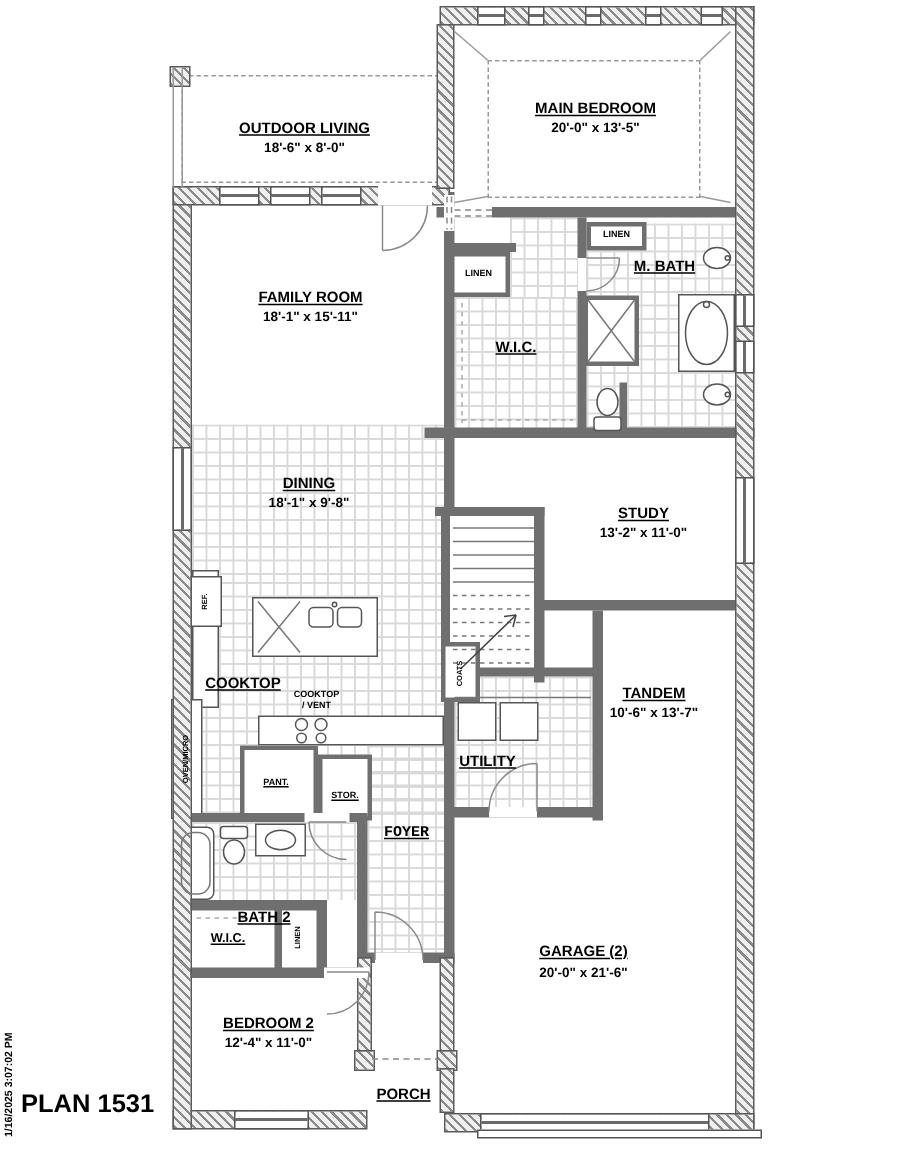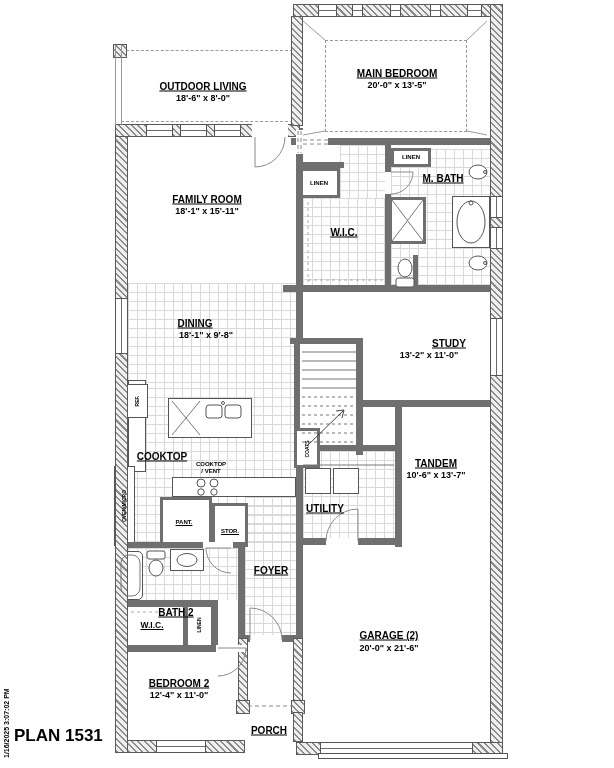--- a/index.html
+++ b/index.html
@@ -239,41 +239,41 @@
 
   <div class="lbl u" style="left:207px;top:199px;">FAMILY ROOM</div>
   <div class="dims" style="left:207px;top:211px;">18'-1" x 15'-11"</div>
 
   <div class="lbl u" style="left:443px;top:178px;">M. BATH</div>
   <div class="lbl u" style="left:344px;top:232px;">W.I.C.</div>
 
   <div class="lbl sm" style="left:319px;top:183px;">LINEN</div>
   <div class="lbl sm" style="left:411px;top:157px;">LINEN</div>
 
-  <div class="lbl u" style="left:195px;top:323px;">DINING</div>
+  <div class="lbl u" style="left:206px;top:323px;">DINING</div>
   <div class="dims" style="left:206px;top:335px;">18'-1" x 9'-8"</div>
 
-  <div class="lbl u" style="left:429px;top:343px;margin-left:20px;">STUDY</div>
+  <div class="lbl u" style="left:429px;top:343px;">STUDY</div>
   <div class="dims" style="left:429px;top:355px;">13'-2" x 11'-0"</div>
 
   <div class="lbl u" style="left:162px;top:456px;">COOKTOP</div>
   <div class="lbl sm pre" style="left:211px;top:468px;">COOKTOP
 / VENT</div>
   <div class="vlbl" style="left:137px;top:401px;font-size:5px;">REF.</div>
   <div class="vlbl" style="left:124px;top:506px;font-size:5px;">OVEN/MICRO</div>
   <div class="lbl sm u" style="left:184px;top:522px;">PANT.</div>
   <div class="lbl sm u" style="left:230px;top:531px;">STOR.</div>
   <div class="vlbl" style="left:307px;top:449px;font-size:5px;">COATS</div>
 
   <div class="lbl u" style="left:325px;top:508px;">UTILITY</div>
 
   <div class="lbl u" style="left:436px;top:463px;">TANDEM</div>
   <div class="dims" style="left:436px;top:475px;">10'-6" x 13'-7"</div>
 
-  <div class="lbl u" style="left:271px;top:570px;">FOYER</div>
+  <div class="lbl u" style="left:271px;top:556px;font-family:Liberation Mono, monospace;">FOYER</div>
   <div class="lbl u" style="left:176px;top:612px;">BATH 2</div>
   <div class="lbl u" style="left:152px;top:625px;font-size:8.5px;">W.I.C.</div>
   <div class="vlbl" style="left:199px;top:625px;font-size:5px;">LINEN</div>
 
   <div class="lbl u" style="left:179px;top:683px;">BEDROOM 2</div>
   <div class="dims" style="left:179px;top:695px;">12'-4" x 11'-0"</div>
 
   <div class="lbl u" style="left:269px;top:682px;margin-top:48px;">PORCH</div>
 
   <div class="lbl u" style="left:389px;top:635px;">GARAGE (2)</div>

